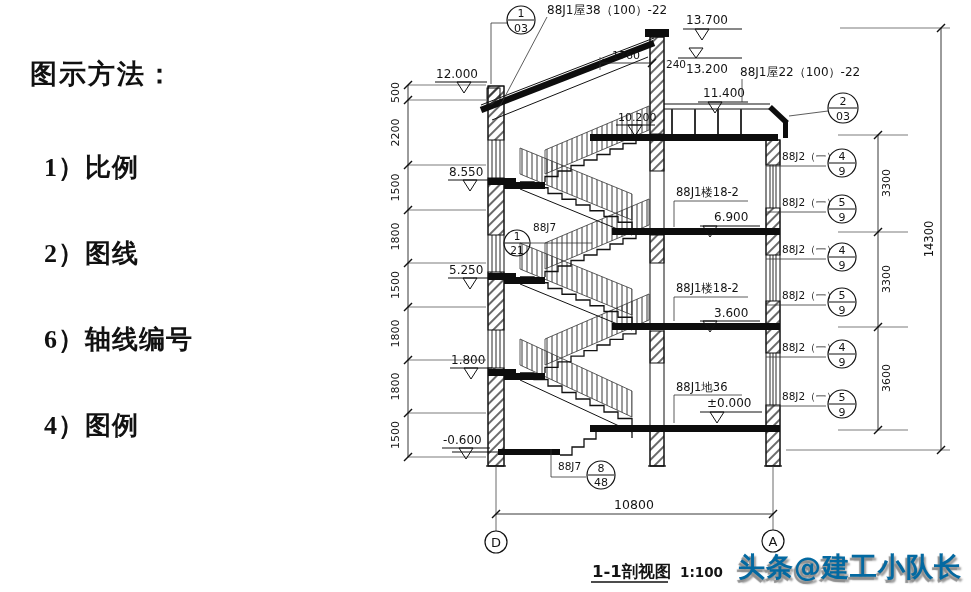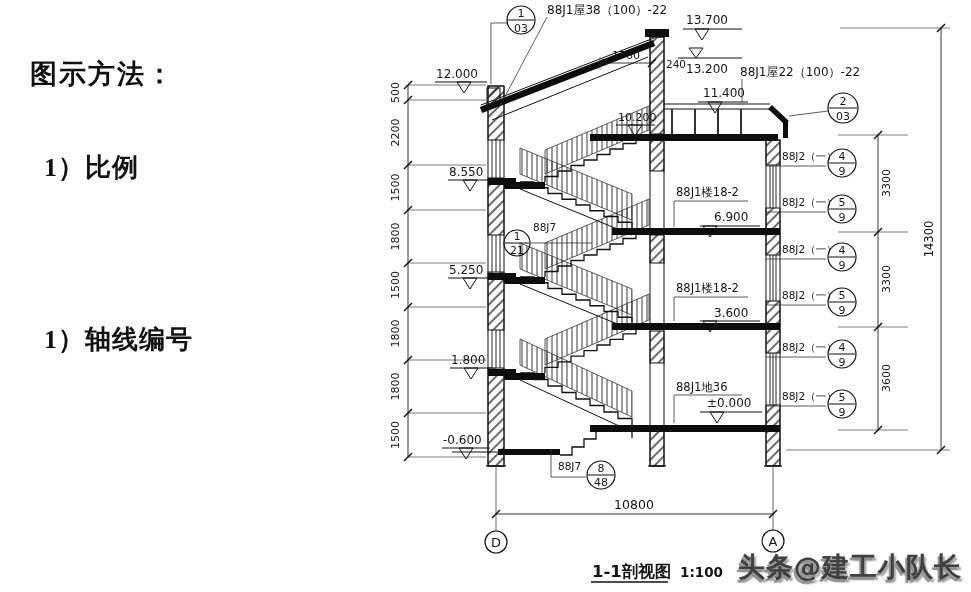--- a/index.html
+++ b/index.html
@@ -6,32 +6,34 @@
   #stage{position:relative;width:971px;height:592px;background:#ffffff;overflow:hidden;
          font-family:"DejaVu Sans",sans-serif;color:#111;}
   .lp-title{position:absolute;left:30px;top:56px;font-size:27px;font-weight:600;
             letter-spacing:2px;font-family:Liberation Mono, monospace;}
   .lp-item{position:absolute;left:44px;font-size:26px;font-weight:600;letter-spacing:1px;
            font-family:Liberation Serif, serif;}
   .lp-i1{top:150px}.lp-i2{top:236px}.lp-i3{top:322px}.lp-i4{top:408px}.lp-i5{top:494px}
   #drawing{position:absolute;left:0;top:0;}
   svg text{font-family:"DejaVu Sans",sans-serif;fill:#141414;}
   .wm{position:absolute;left:738px;top:549px;font-size:27px;font-weight:bold;
-      letter-spacing:1px;color:#404040;white-space:nowrap;
+      letter-spacing:1px;color:#0369a1;white-space:nowrap;
       font-family:"DejaVu Sans",sans-serif;
       text-shadow:-2px 3px 1px #8f8f8f,2px 3px 2px #9a9a9a,0 1px 1px #b0b0b0;}
 </style>
 </head>
 <body>
 
 <div id="stage">
 
   <div class="lp-title">图示方法：</div>
   <div class="lp-item lp-i1">1）比例</div>
-  <div class="lp-item lp-i3">1）轴线编号</div>
+  <div class="lp-item lp-i2">2）图线</div>
+  <div class="lp-item lp-i3">6）轴线编号</div>
+  <div class="lp-item lp-i4">4）图例</div>
 
   <svg id="drawing" width="971" height="592" viewBox="0 0 971 592">
     <defs>
       <pattern id="hatch" patternUnits="userSpaceOnUse" width="7" height="7" patternTransform="rotate(45)">
         <line x1="1" y1="0" x2="1" y2="7" stroke="#2a2a2a" stroke-width="1.4"></line>
       </pattern>
       <pattern id="rails" patternUnits="userSpaceOnUse" width="5" height="8">
         <line x1="2" y1="0" x2="2" y2="8" stroke="#3a3a3a" stroke-width="1"></line>
       </pattern>
     </defs>

